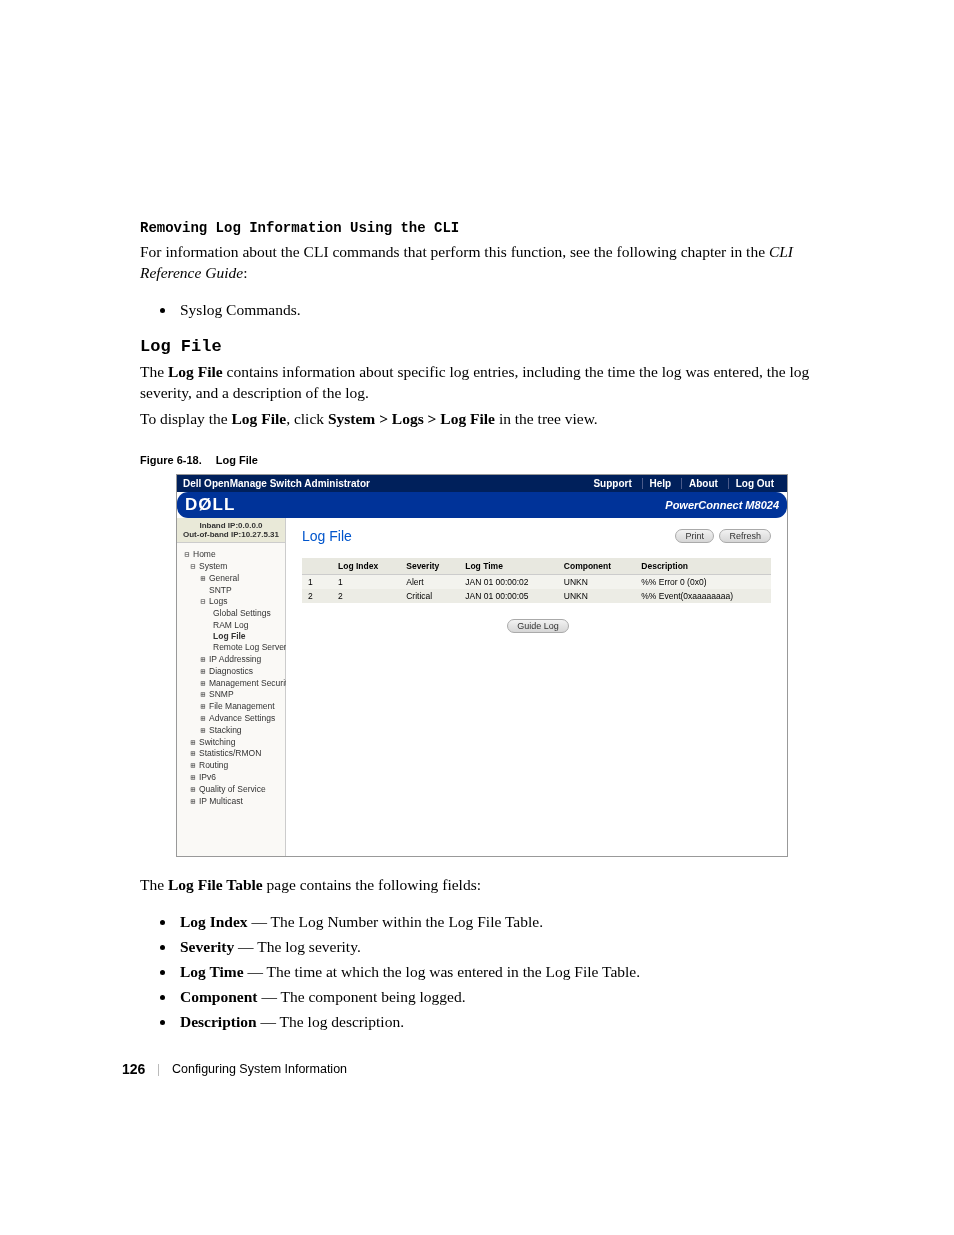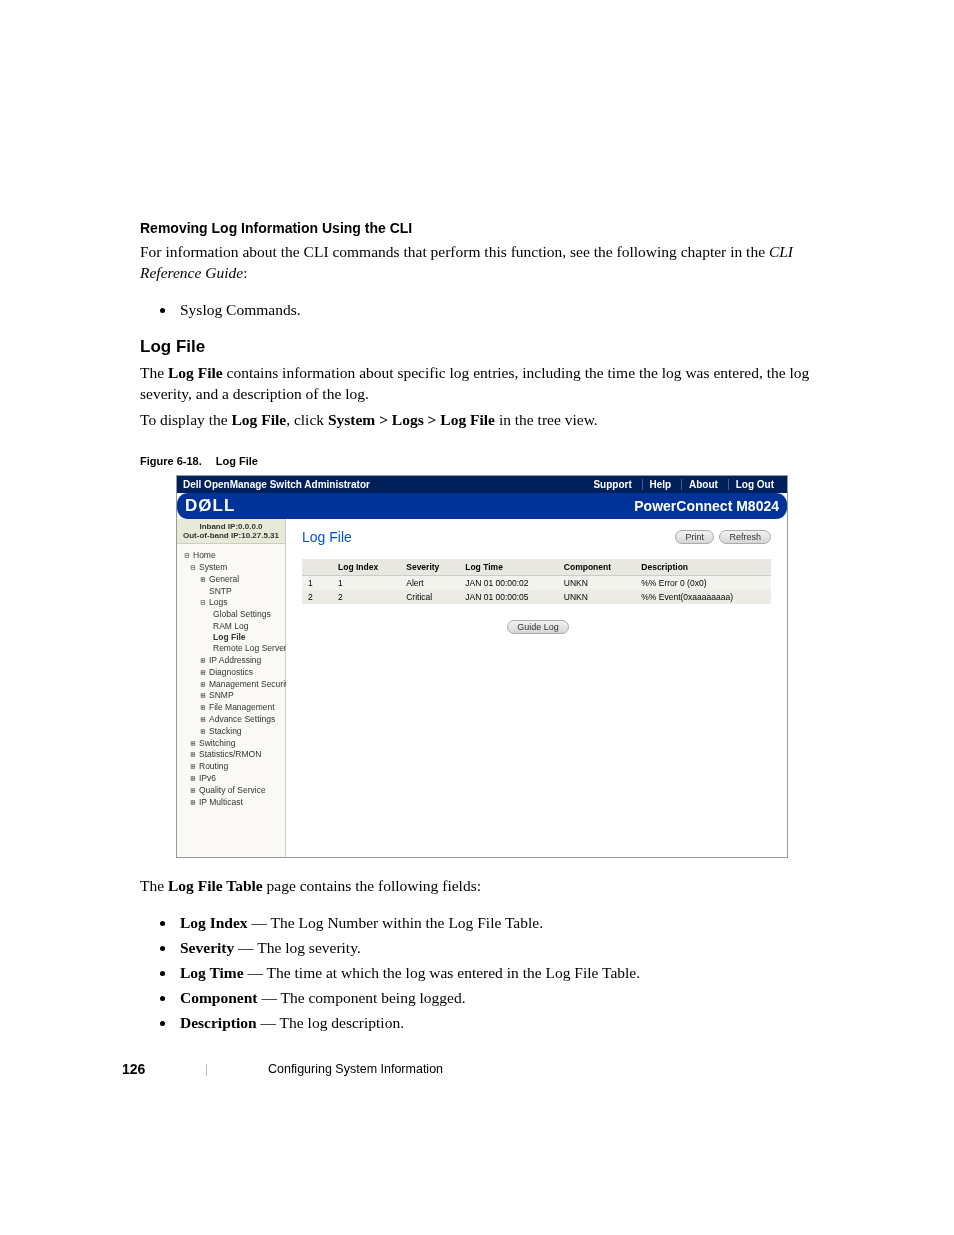--- a/index.html
+++ b/index.html
@@ -10,21 +10,21 @@
     color: #000;
   }
   .page {
     width: 954px;
     height: 1235px;
     position: relative;
     box-sizing: border-box;
     padding: 220px 140px 0 140px;
   }
   .sans-bold {
-    font-family: Liberation Sans, sans-serif;
+    font-family: Liberation Mono, monospace;
     font-weight: bold;
   }
   .h-remove {
     font-size: 14px;
     margin-bottom: 6px;
   }
   .p1 {
     font-size: 15.5px;
     line-height: 1.35;
     margin: 0 0 6px 0;
@@ -86,23 +86,24 @@
     border-radius: 11px;
   }
   .dell-logo {
     font-family: Arial, sans-serif;
     font-weight: 900;
     font-size: 17px;
     letter-spacing: 1px;
     color: #fff;
   }
   .ss-product {
-    font-size: 14px;
+    font-size: 11px;
     font-weight: bold;
     color: #fff;
+    font-style: italic;
   }
   .ss-body {
     display: flex;
     min-height: 338px;
   }
   .ss-sidebar {
     width: 108px;
     background: #faf9f6;
     border-right: 1px solid #ccc;
     padding: 0;
@@ -179,21 +180,20 @@
     margin-top: 16px;
   }
 
   .footer {
     position: absolute;
     left: 122px;
     bottom: 158px;
     display: flex;
     align-items: center;
     font-size: 13px;
-    gap: 48px;
   }
   .footer .pn {
     font-family: "Helvetica Neue", Helvetica, Arial, sans-serif;
     font-weight: bold;
     font-size: 14px;
     margin-right: 12px;
   }
   .footer .sep {
     color: #999;
     margin-right: 12px;

